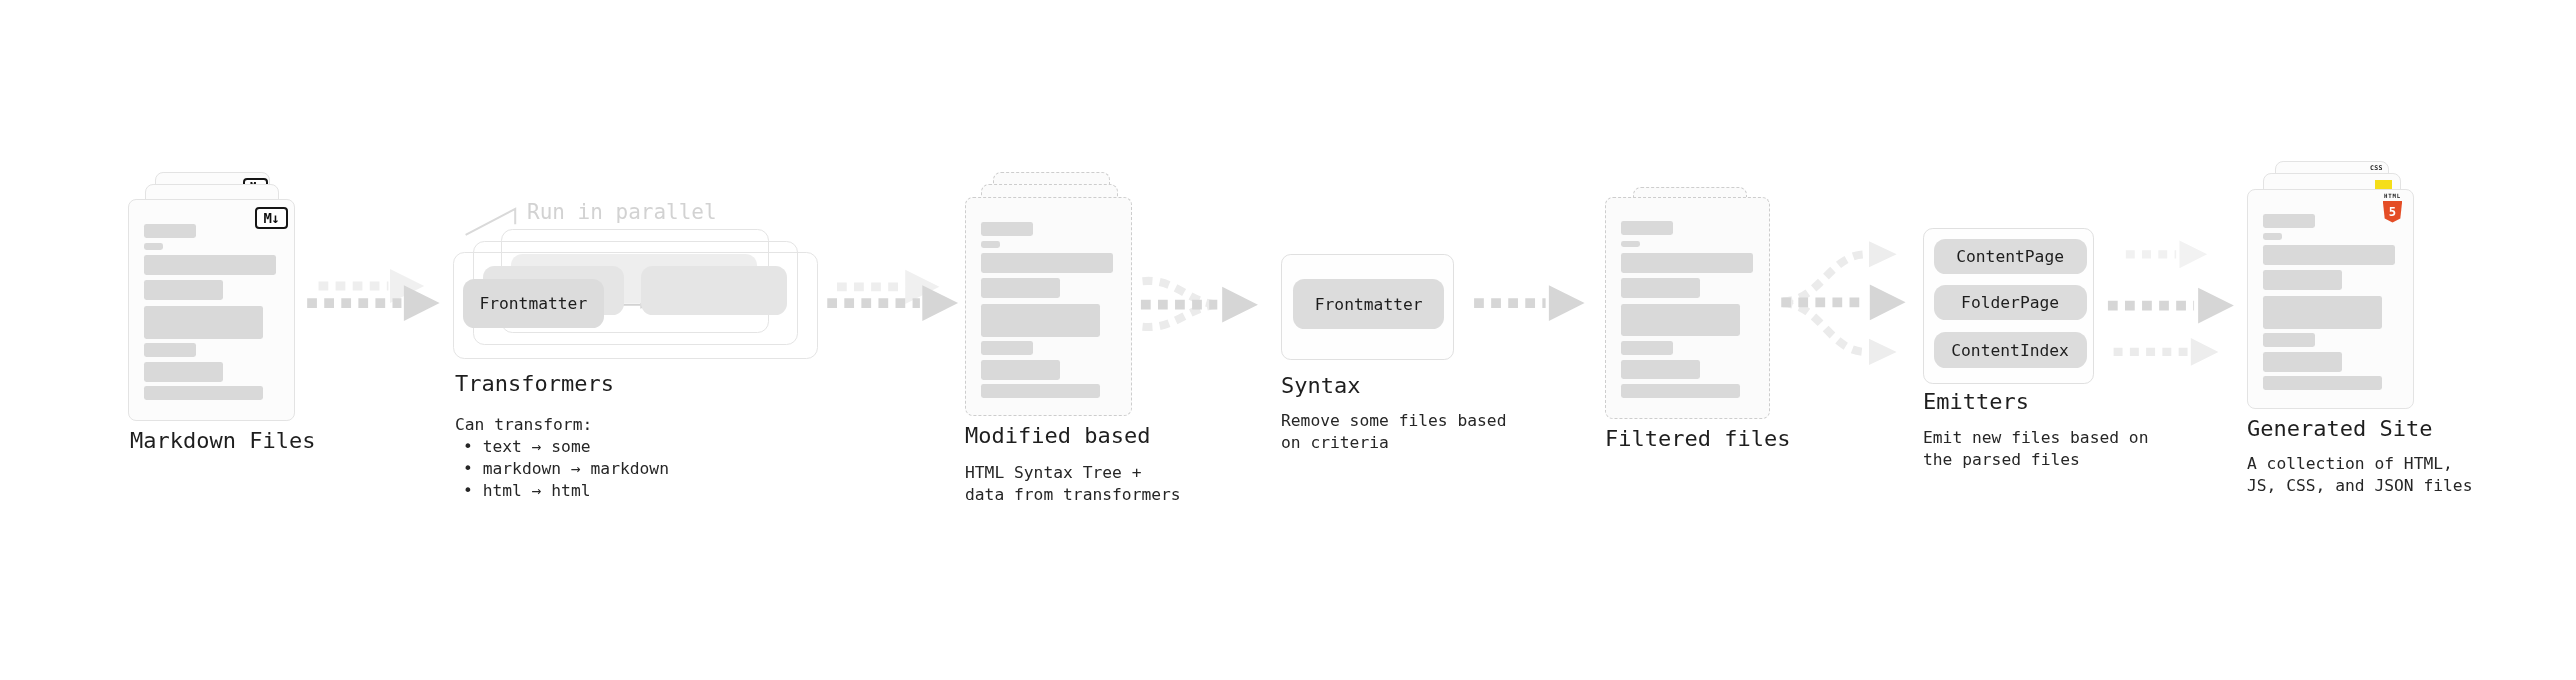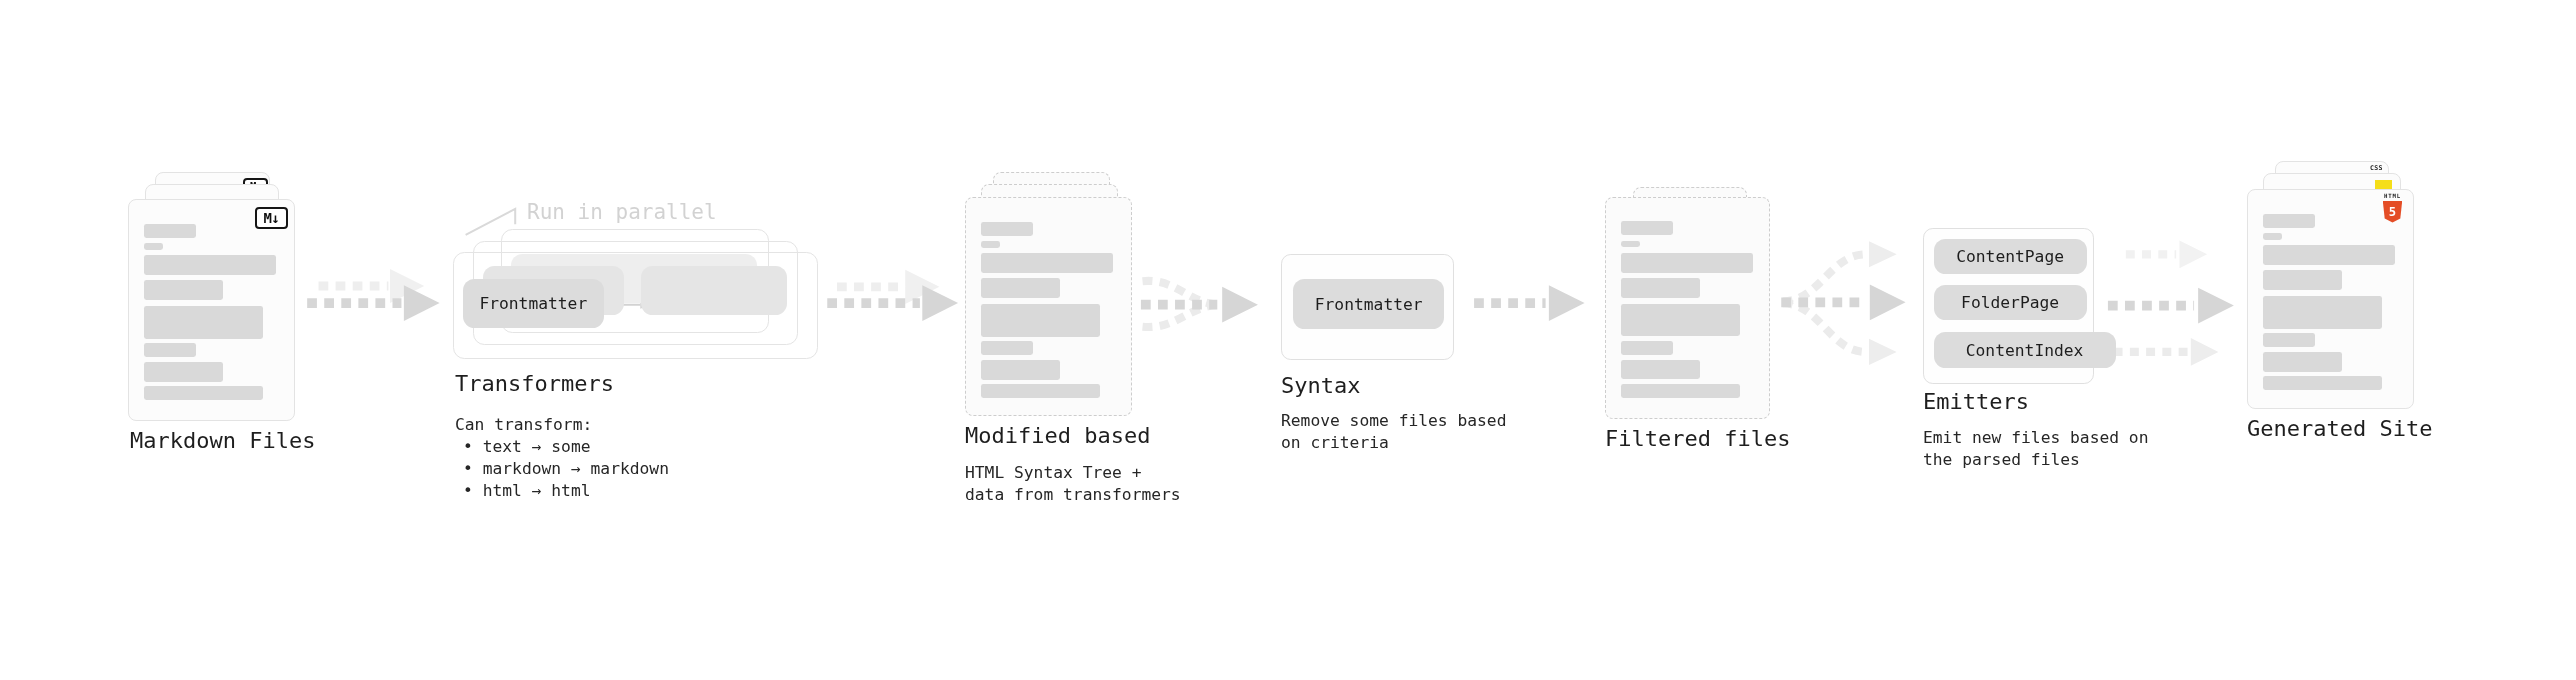--- a/index.html
+++ b/index.html
@@ -199,21 +199,21 @@
       <span class="bar b7"></span>
       <span class="bar b8"></span>
     </div>
   </div>
   <div class="stage-label" style="left:1605px;top:426px">Filtered files</div>
 
   <div class="abs" style="left:1923px;top:228px;width:171px;height:156px">
     <div class="panel" style="left:0;top:0;width:171px;height:156px"></div>
     <div class="pill" style="left:10.6px;top:10.6px;width:153px;height:35px">ContentPage</div>
     <div class="pill" style="left:10.6px;top:57px;width:153px;height:35px">FolderPage</div>
-    <div class="pill" style="left:10.6px;top:104px;width:182px;height:36px">ContentIndex</div>
+    <div class="pill" style="left:10.6px;top:104px;width:153px;height:36px">ContentIndex</div>
   </div>
   <div class="stage-label" style="left:1923px;top:389px">Emitters</div>
   <div class="desc" style="left:1923px;top:427px">
     <div>Emit new files based on</div>
     <div>the parsed files</div>
   </div>
 
   <div class="abs" style="left:2247px;top:161px;width:167px;height:248px">
     <div class="doc-card" style="left:28.4px;top:0;width:114px;height:203px">
       <div class="css-badge" style="left:93px;top:3.3px">
@@ -235,15 +235,19 @@
       <span class="bar b2"></span>
       <span class="bar b3"></span>
       <span class="bar b4"></span>
       <span class="bar b5"></span>
       <span class="bar b6"></span>
       <span class="bar b7"></span>
       <span class="bar b8"></span>
     </div>
   </div>
   <div class="stage-label" style="left:2247px;top:416px">Generated Site</div>
+  <div class="desc" style="left:2247px;top:453px">
+    <div>A collection of HTML,</div>
+    <div>JS, CSS, and JSON files</div>
+  </div>
 
 </div>
 
 
 </body></html>

